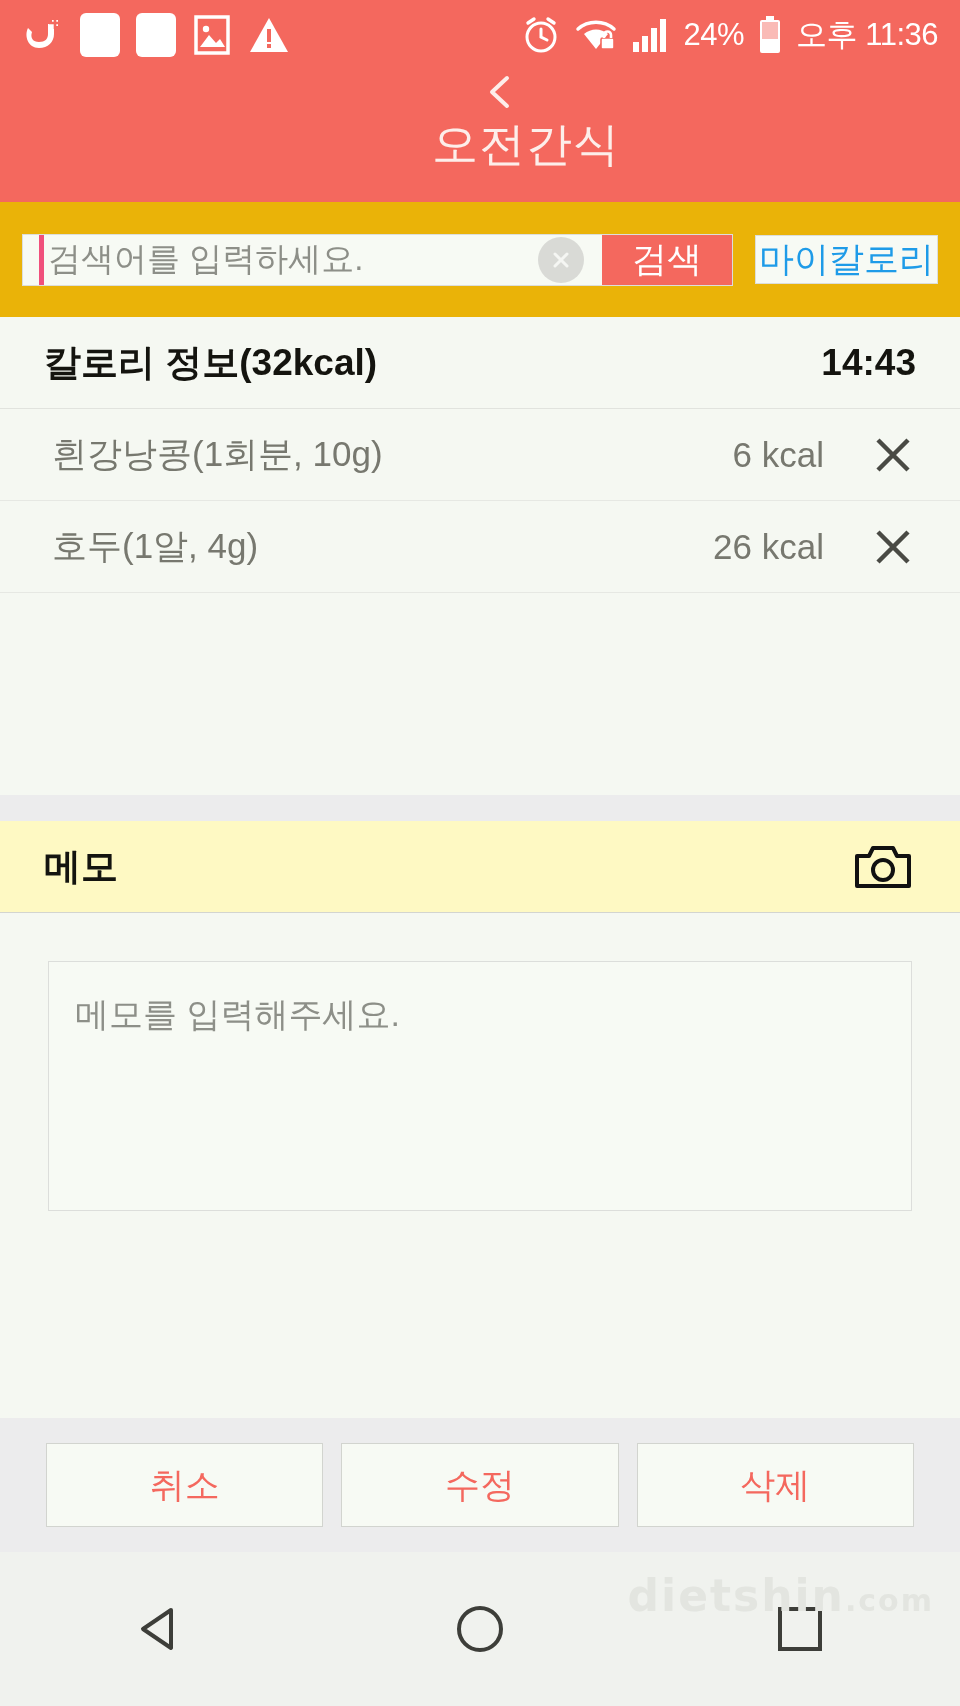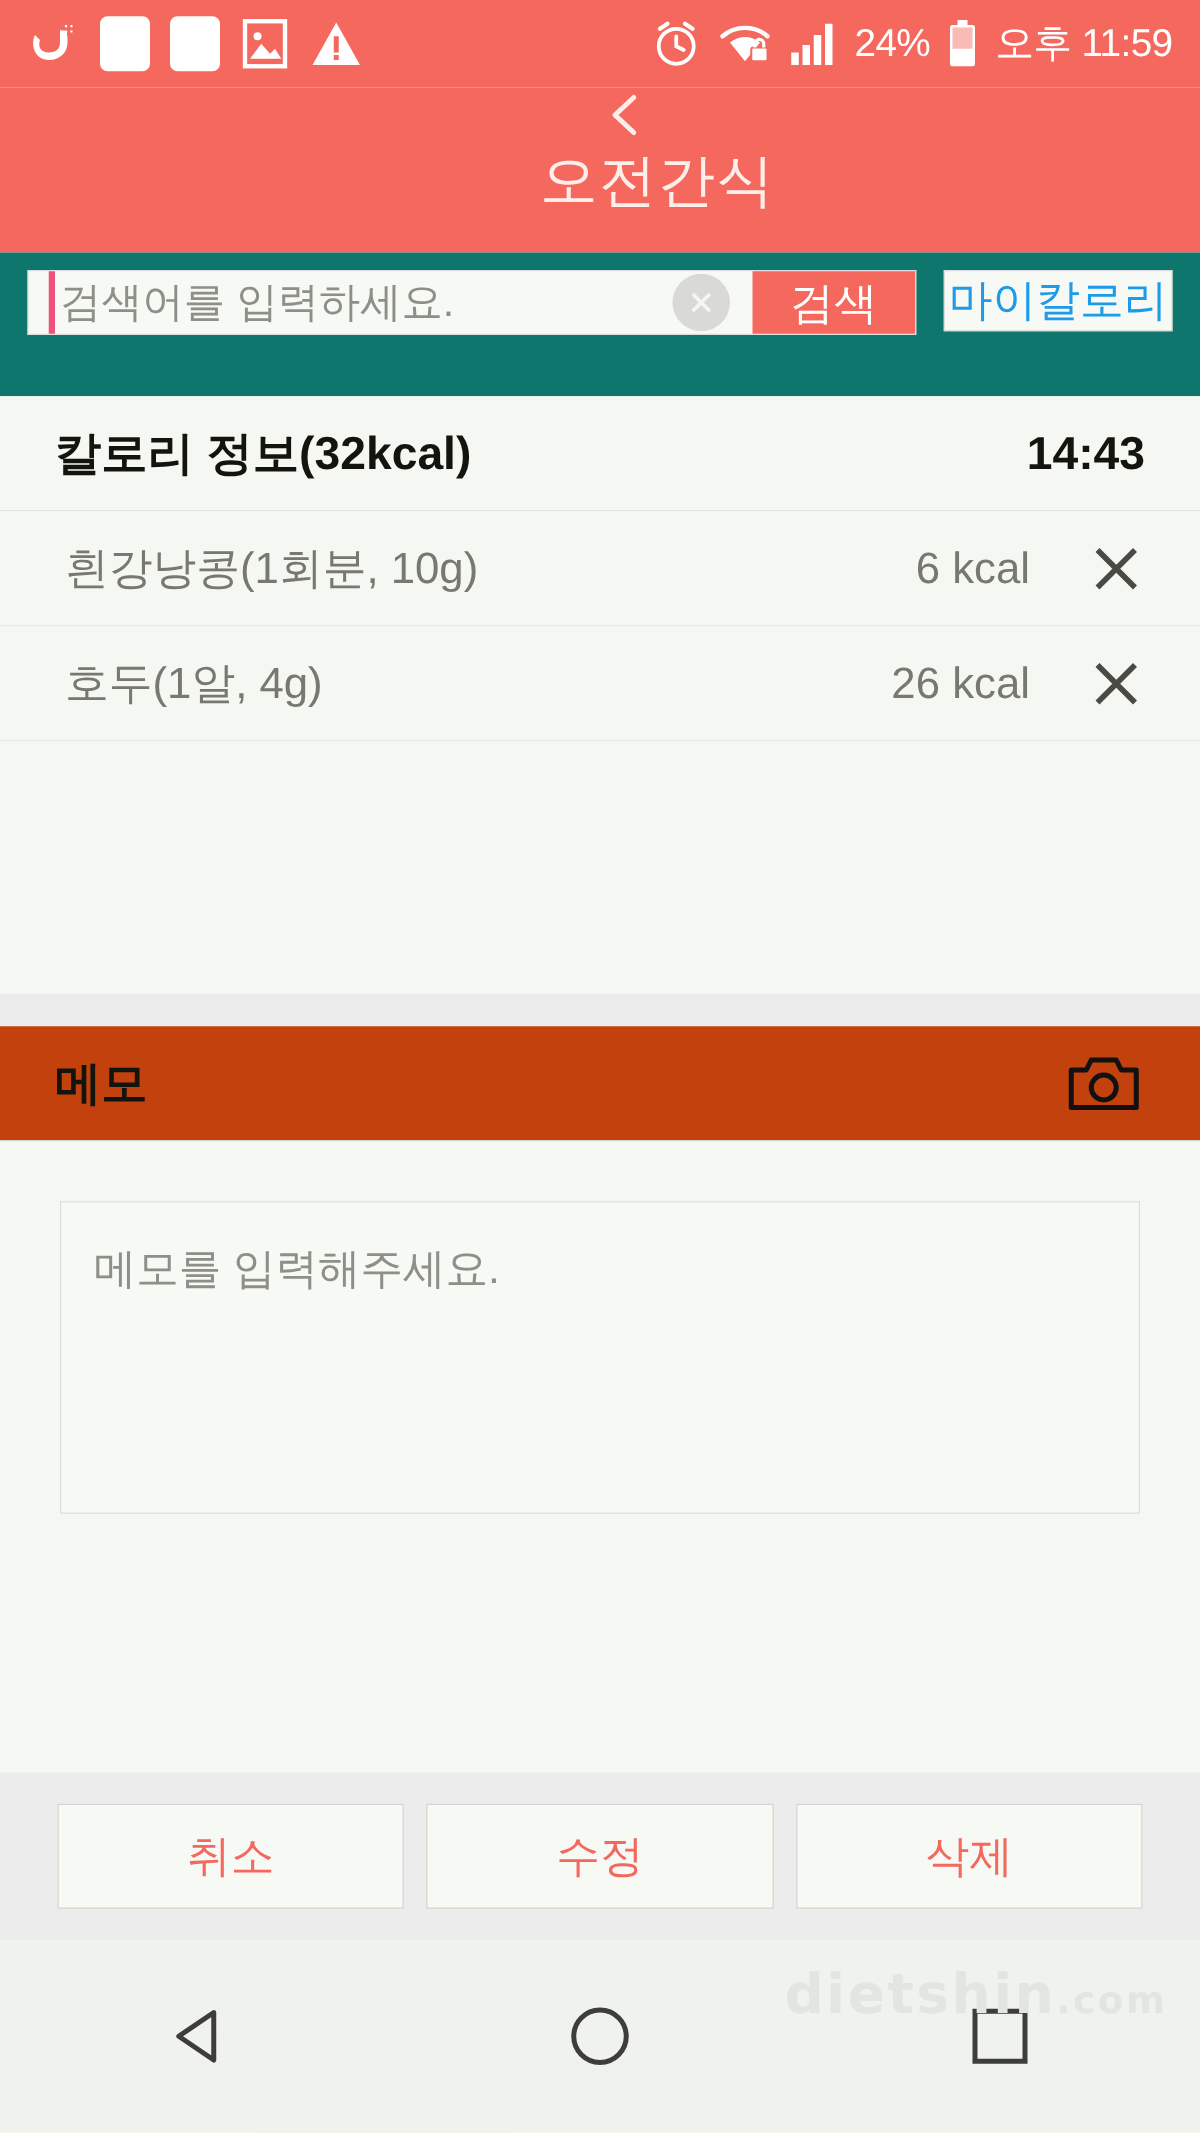--- a/index.html
+++ b/index.html
@@ -30,22 +30,22 @@
     display: flex; align-items: center; padding-left: 42px; flex-direction: column;
   }
   .back-chevron { width: 44px; height: 44px; flex: none; }
   .appbar-title {
     color: #fdeeea; font-size: 46px; font-weight: 400;
     margin-left: 50px; letter-spacing: 1px;
   }
 
   
   .searchband {
-    background: #0f766e; padding: 14px 22px 14px 22px;
-    display: flex; align-items: flex-start; gap: 0; height: 115px;
+    background: #eab308; padding: 14px 22px 14px 22px;
+    display: flex; align-items: center; gap: 0; height: 115px;
   }
   .search-wrap {
     flex: 1; display: flex; align-items: stretch;
     background: #f7faf4; border: 1px solid #dcdedb; margin-right: 22px;
   }
   .search-field {
     flex: 1; display: flex; align-items: center; position: relative;
     padding-left: 16px;
   }
   .caret { width: 5px; height: 50px; background: #f0507c; flex: none; }
@@ -87,21 +87,21 @@
   .food-kcal { margin-left: auto; font-size: 35px; color: #77786f; margin-right: 46px; }
   .food-x { width: 46px; height: 46px; flex: none; }
 
   .listfill { background: #f5f8f2; height: 202px; }
   .gapband { background: #ececed; height: 26px; }
 
   
   .memo-head {
     height: 92px; display: flex; align-items: center;
     padding: 0 48px 0 44px; border-bottom: 1px solid #d3d5d0;
-    background: #c2410c;
+    background: #fef9c3;
   }
   .memo-title { font-size: 37px; font-weight: bold; color: #14140f; }
   .cam-btn { margin-left: auto; width: 58px; height: 46px; flex: none; }
 
   .memo-body { background: #f5f8f2; padding: 48px 48px 0 48px; }
   .memo-box {
     height: 250px; background: #f7faf4; border: 1px solid #dcdedb;
     padding: 30px 26px;
   }
   .memo-ph { color: #8d8f88; font-size: 34px; }
@@ -176,21 +176,21 @@
         <rect x="11" y="20" width="6" height="16" fill="#fff"></rect>
         <rect x="20" y="12" width="6" height="24" fill="#fff"></rect>
         <rect x="29" y="3" width="6" height="33" fill="#fff"></rect>
       </svg>
       <span class="pct">24%</span>
       <svg class="sicon" width="26" height="42" viewBox="0 0 26 42">
         <rect x="9" y="2" width="8" height="4" fill="#fff"></rect>
         <rect x="3" y="6" width="20" height="33" rx="2" fill="#fff"></rect>
         <rect x="5" y="8" width="16" height="17" fill="#f4685e" opacity="0.45"></rect>
       </svg>
-      <span class="clock-txt">오후 11:59</span>
+      <span class="clock-txt">오후 11:36</span>
     </div>
   </div>
 
   <div class="appbar">
     <svg class="back-chevron" viewBox="0 0 44 44">
       <path d="M28 8 L13 22 L28 36" stroke="#fdeeea" stroke-width="4" fill="none" stroke-linecap="round" stroke-linejoin="round"></path>
     </svg>
     <div class="appbar-title">오전간식</div>
   </div>
 

